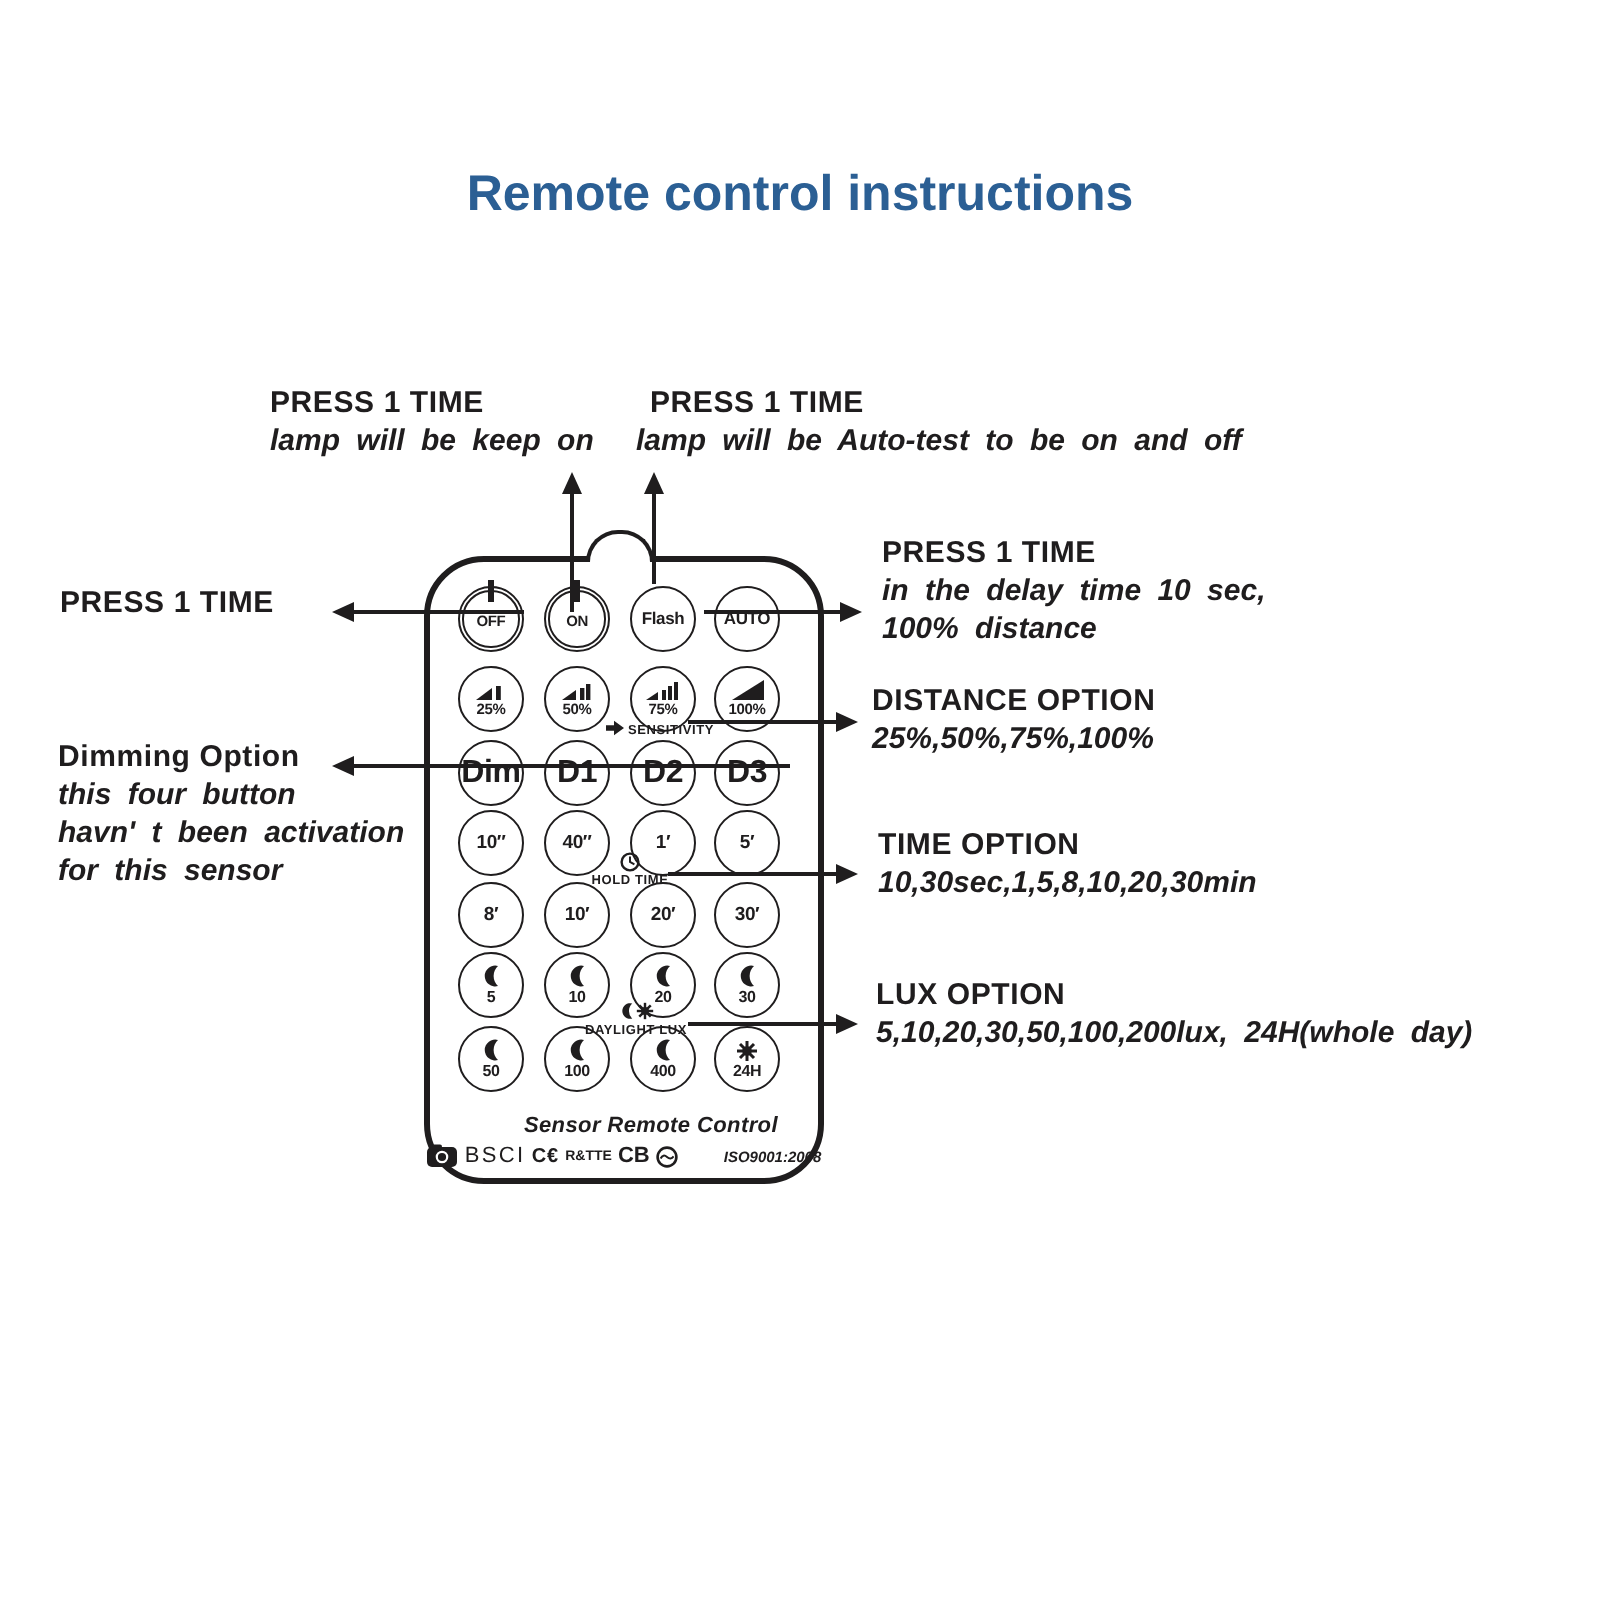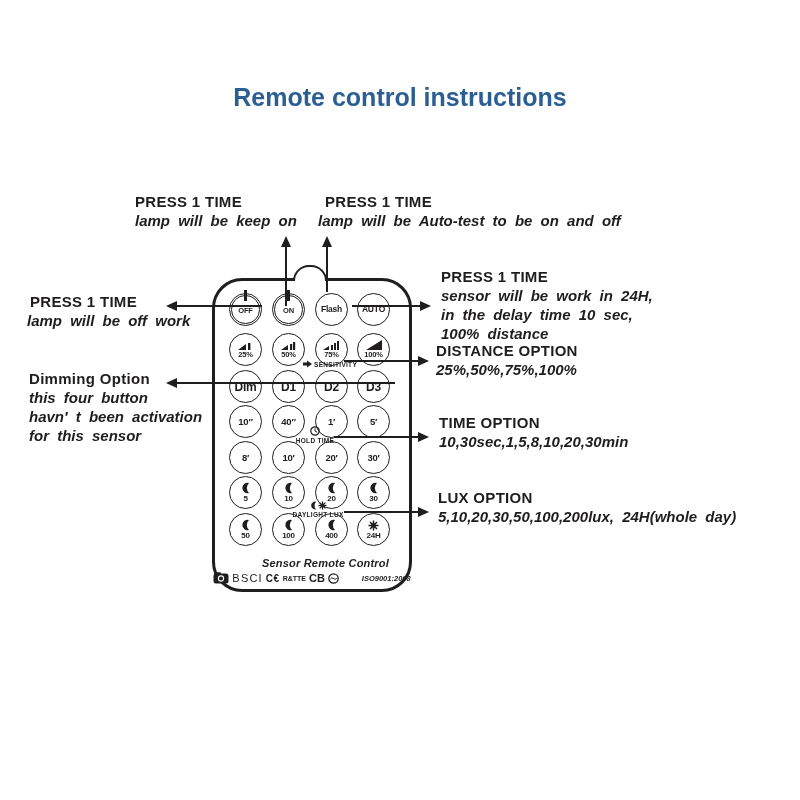--- a/index.html
+++ b/index.html
@@ -42,21 +42,21 @@
   .btn-icon svg { display:block; }
 
   .btn.ring::before { content:""; position:absolute; inset:1.3px;
                       border:1.7px solid var(--ink); border-radius:50%; }
   .power-bar { position:absolute; top:-4px; left:50%; margin-left:-1.5px;
                width:3px; height:11px; background:var(--ink); }
 
   .row-0 .btn-label { font-size:8.5px; }
   .row-0 .btn.ring .btn-label { font-size:7.5px; margin-top:3px; }
   .row-1 .btn-label { font-size:7.5px; margin-top:1px; }
-  .row-2 .btn-label { font-size:12px; }
+  .row-2 .btn-label { font-size:16px; }
   .row-3 .btn-label, .row-4 .btn-label { font-size:9.5px; }
   .row-5 .btn-label, .row-6 .btn-label { font-size:8px; margin-top:1px; }
 
   .mini-label { position:absolute; font-size:6.5px; font-weight:bold; letter-spacing:.3px;
                 color:var(--ink); }
   #sensitivity-label { left:88px; top:79px; display:flex; align-items:center; gap:2px; }
   #holdtime-label { left:76px; top:145px; width:48px; text-align:center; }
   #holdtime-label svg { display:block; margin:0 auto 1px; }
   #daylight-label { left:72px; top:220px; width:62px; text-align:center; }
   #daylight-label .dl-icons { display:flex; justify-content:center; align-items:center; gap:1px; }
@@ -96,33 +96,31 @@
     <div class="ann-line">lamp will be keep on</div>
   </div>
 
   <div class="ann" id="ann-top-right">
     <div class="ann-heading">PRESS 1 TIME</div>
     <div class="ann-line">lamp will be Auto-test to be on and off</div>
   </div>
 
   <div class="ann" id="ann-left-off">
     <div class="ann-heading">PRESS 1 TIME</div>
-    <div class="ann-line">lamp will be off work</div>
   </div>
 
   <div class="ann" id="ann-left-dim">
     <div class="ann-heading">Dimming Option</div>
     <div class="ann-line">this four button</div>
     <div class="ann-line">havn' t been activation</div>
     <div class="ann-line">for this sensor</div>
   </div>
 
   <div class="ann" id="ann-right-auto">
     <div class="ann-heading">PRESS 1 TIME</div>
-    <div class="ann-line">sensor will be work in 24H,</div>
     <div class="ann-line">in the delay time 10 sec,</div>
     <div class="ann-line">100% distance</div>
   </div>
 
   <div class="ann" id="ann-right-distance">
     <div class="ann-heading">DISTANCE OPTION</div>
     <div class="ann-line">25%,50%,75%,100%</div>
   </div>
 
   <div class="ann" id="ann-right-time">

